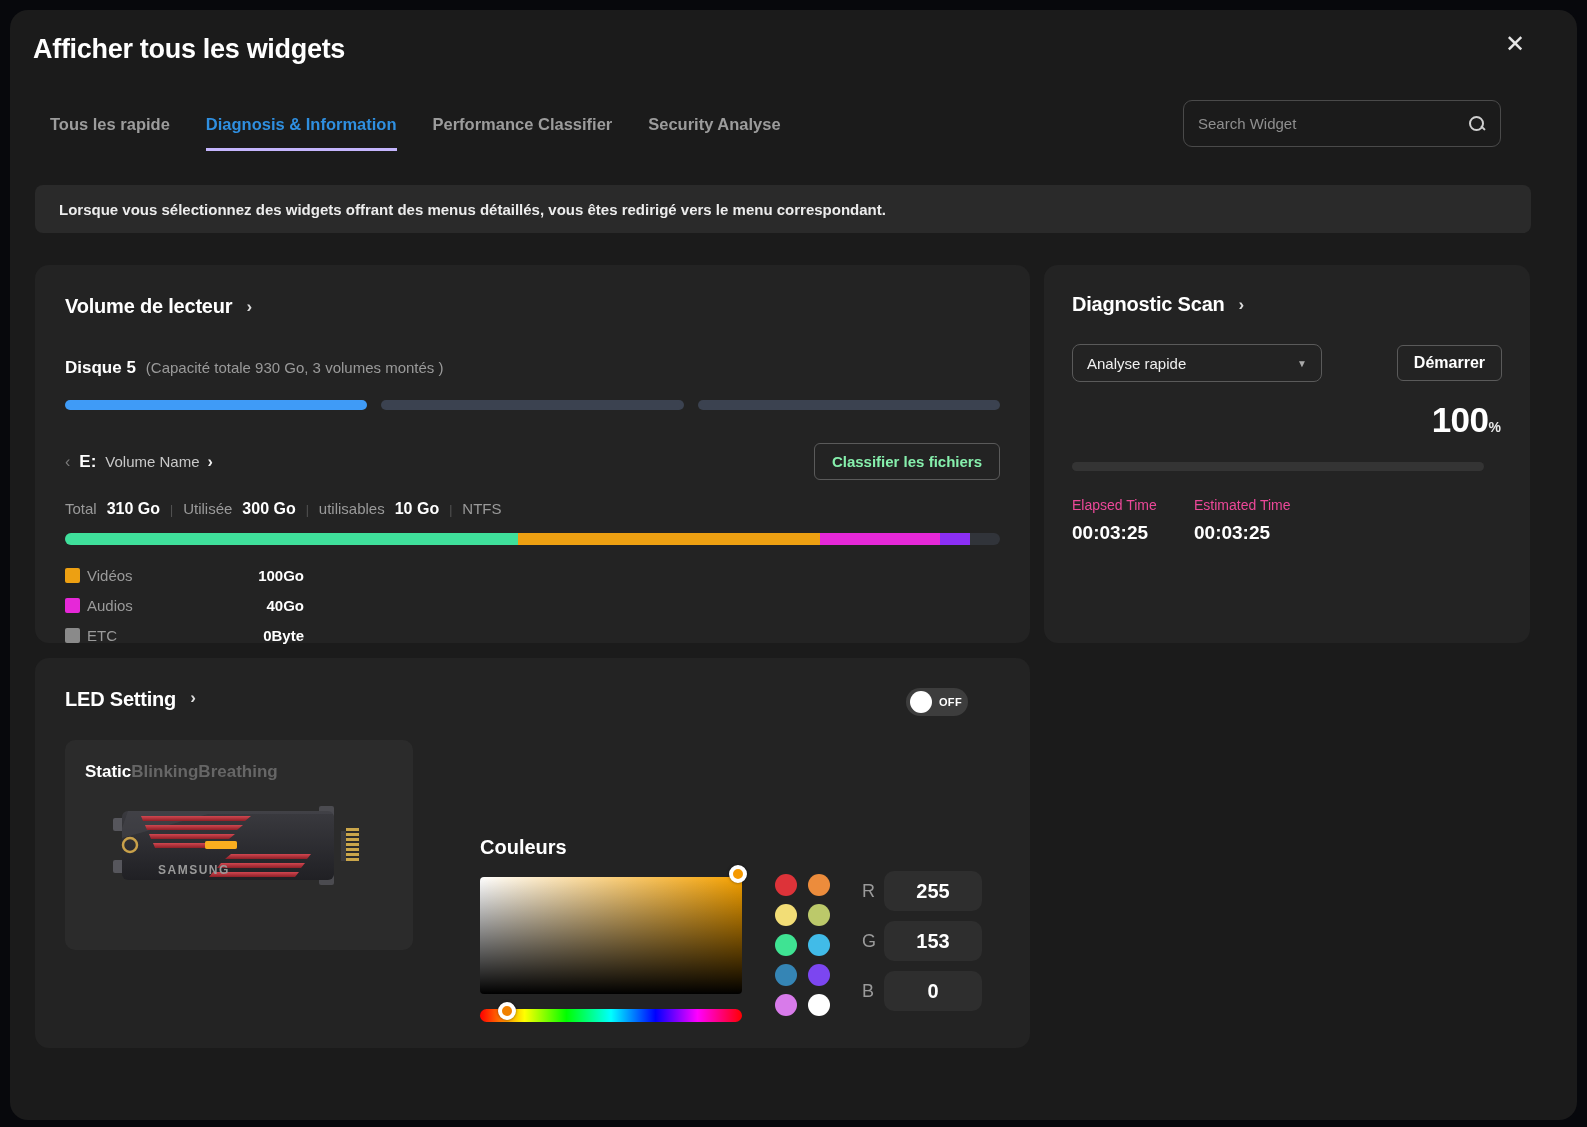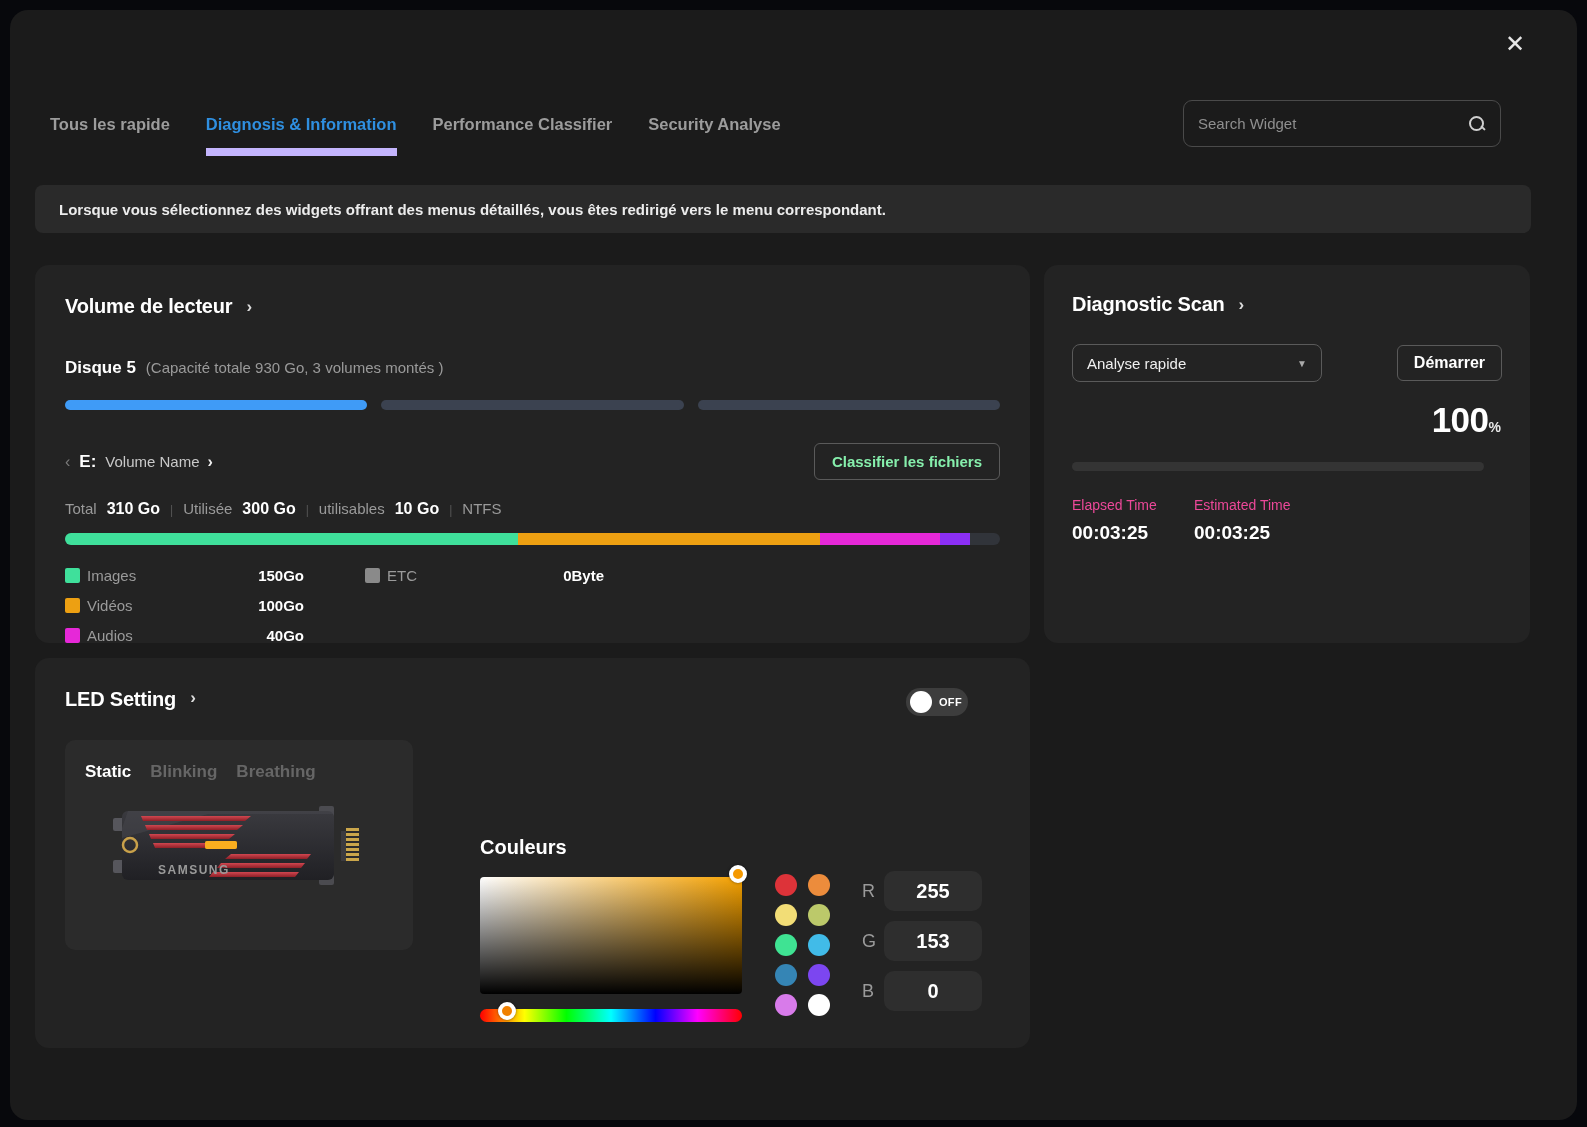--- a/index.html
+++ b/index.html
@@ -8,21 +8,21 @@
   .modal { position:absolute; left:10px; top:10px; width:1567px; height:1110px;
     background:#1b1b1b; border-radius:18px; }
 
   
   .page-title { position:absolute; left:23px; top:24px; font-size:27px; font-weight:700; letter-spacing:-0.3px; }
   .close-btn { position:absolute; right:52px; top:22px; font-size:24px; color:#e6e6e6; cursor:pointer; line-height:1; }
 
   
   .tabs { position:absolute; left:40px; top:105px; display:flex; gap:36px; }
   .tab { font-size:16.5px; font-weight:600; color:#9c9c9c; padding-bottom:14px; cursor:pointer; }
-  .tab.active { color:#2f8fe0; border-bottom:8px solid #c4b5fd; }
+  .tab.active { color:#2f8fe0; border-bottom:3px solid #c4b5fd; }
 
   
   .search-box { position:absolute; left:1173px; top:90px; width:318px; height:47px;
     border:1px solid #4a4a4a; border-radius:9px; display:flex; align-items:center; padding:0 14px; }
   .search-box input { flex:1; background:transparent; border:none; outline:none;
     color:#cfcfcf; font-size:15px; font-family:"Liberation Sans", sans-serif; }
   .search-box input::placeholder { color:#8f8f8f; }
   .search-icon { width:18px; height:18px; position:relative; flex:0 0 18px; }
   .search-icon::before { content:""; position:absolute; left:1px; top:1px; width:11px; height:11px;
     border:2px solid #cfcfcf; border-radius:50%; }
@@ -88,21 +88,21 @@
 
   
   .led-header { display:flex; align-items:flex-start; }
   .toggle { margin-left:auto; margin-right:32px; width:62px; height:28px; border-radius:14px; background:#3d3d3d;
     display:flex; align-items:center; cursor:pointer; }
   .toggle-knob { width:22px; height:22px; border-radius:50%; background:#fff; margin-left:4px; }
   .toggle-label { font-size:11px; font-weight:800; color:#fff; margin-left:7px; letter-spacing:0.3px; }
 
   .led-body { position:relative; margin-top:24px; height:280px; }
   .mode-panel { position:absolute; left:0; top:0; width:348px; height:210px; background:#2b2b2b; border-radius:10px; padding:22px 20px; }
-  .mode-tabs { display:flex; gap:19px; }
+  .mode-tabs { display:flex; }
   .mode-tab { font-size:17px; font-weight:600; color:#666; cursor:pointer; }
   .mode-tab.active { color:#fff; font-weight:700; }
   .ssd-wrap { margin-top:16px; display:flex; justify-content:center; }
 
   .colors-title { position:absolute; left:415px; top:96px; font-size:20px; font-weight:700; }
   .grad-box { position:absolute; left:415px; top:137px; width:262px; height:117px; border-radius:4px;
     background: linear-gradient(to top, #000, rgba(0,0,0,0)), linear-gradient(to right, #fff, #f5a100); cursor:crosshair; }
   .grad-cursor { position:absolute; left:249px; top:-12px; width:18px; height:18px; border-radius:50%;
     border:4px solid #fff; box-shadow:0 0 3px rgba(0,0,0,.5); }
   .hue-bar { position:absolute; left:415px; top:269px; width:262px; height:13px; border-radius:7px;
@@ -118,20 +118,21 @@
   .rgb-row { display:flex; align-items:center; margin-bottom:10px; height:40px; }
   .rgb-label { width:22px; font-size:18px; color:#9a9a9a; }
   .rgb-input { width:98px; height:40px; background:#2e2e2e; border:none; border-radius:10px; color:#fff;
     font-size:20px; font-weight:700; text-align:center; font-family:"Liberation Sans", sans-serif; }
 </style>
 </head>
 <body>
 
 <div class="modal">
 
+  <div class="page-title">Afficher tous les widgets</div>
   <div class="close-btn">✕</div>
 
   <div class="tabs">
     <div class="tab">Tous les rapide</div>
     <div class="tab active">Diagnosis &amp; Information</div>
     <div class="tab">Performance Classifier</div>
     <div class="tab">Security Analyse</div>
   </div>
 
   <div class="search-box">
@@ -183,25 +184,20 @@
 
     <div class="usage-bar">
       <div class="usage-seg" style="background: rgb(63, 224, 155); width: 48.4%;"></div>
       <div class="usage-seg" style="background: rgb(237, 160, 18); width: 32.3%;"></div>
       <div class="usage-seg" style="background: rgb(230, 40, 216); width: 12.9%;"></div>
       <div class="usage-seg" style="background: rgb(139, 47, 245); width: 3.2%;"></div>
       <div class="usage-seg" style="background: rgb(138, 138, 138); width: 0%;"></div>
     </div>
 
     <div class="legend">
-      <div class="legend-item">
-        <span class="legend-swatch" style="background: rgb(63, 224, 155);"></span>
-        <span class="legend-label">Images</span>
-        <span class="legend-value">150Go</span>
-      </div>
       <div class="legend-item">
         <span class="legend-swatch" style="background: rgb(237, 160, 18);"></span>
         <span class="legend-label">Vidéos</span>
         <span class="legend-value">100Go</span>
       </div>
       <div class="legend-item">
         <span class="legend-swatch" style="background: rgb(230, 40, 216);"></span>
         <span class="legend-label">Audios</span>
         <span class="legend-value">40Go</span>
       </div>

